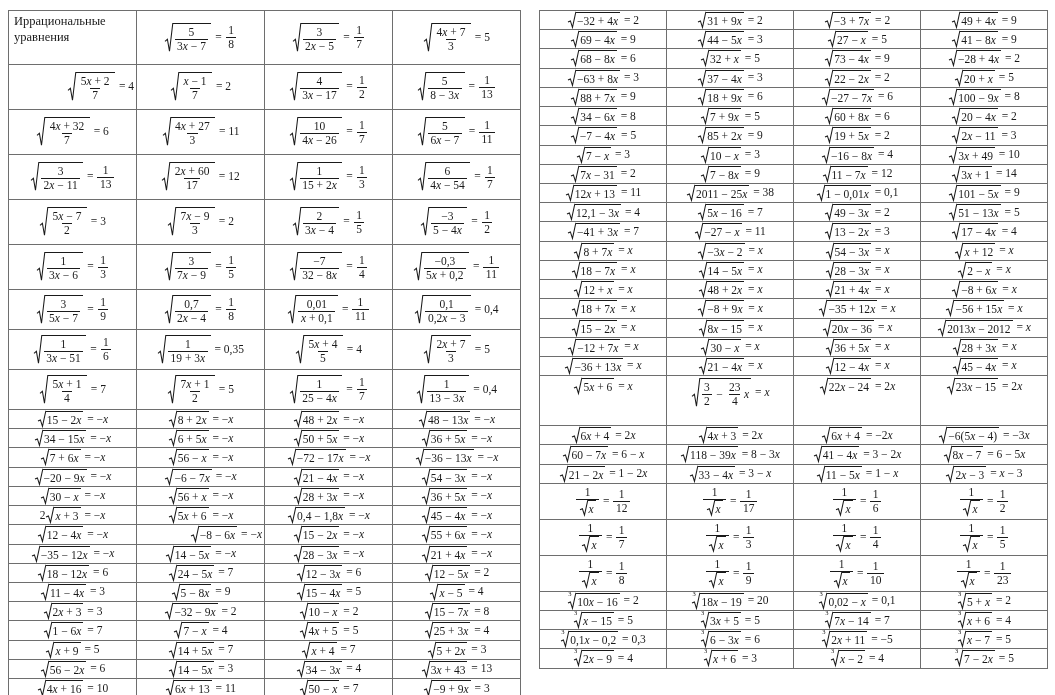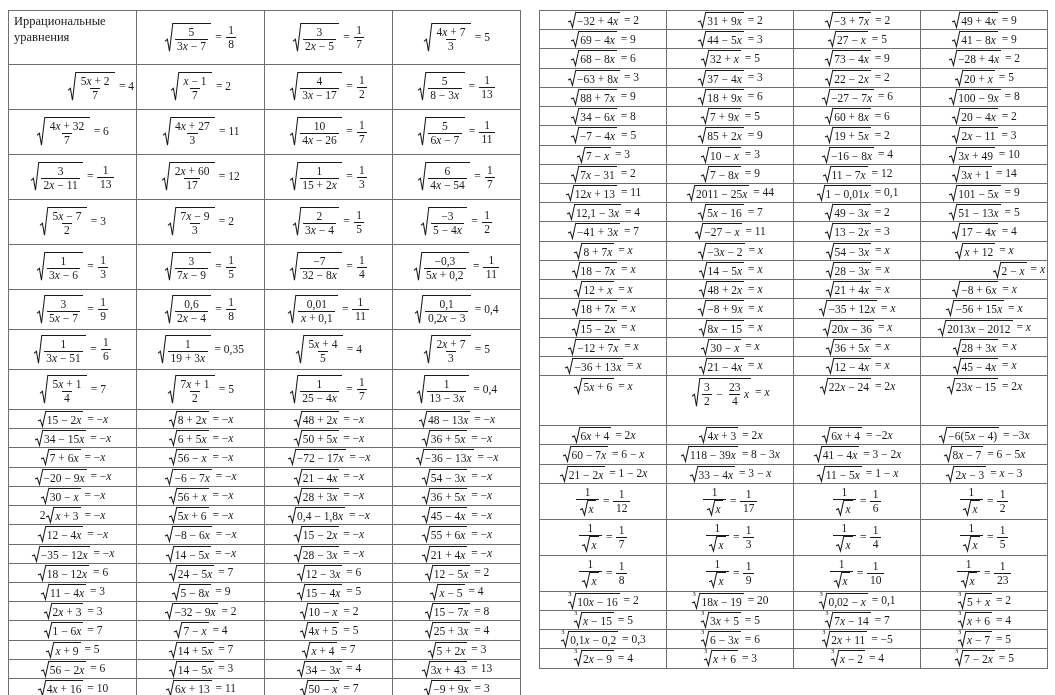--- a/index.html
+++ b/index.html
@@ -694,21 +694,21 @@
           <td style="height: 37px;"><div class="eq">
               <span class="sq">
                 <span class="sq-sign">
                   <svg viewBox="0 0 10 100" preserveAspectRatio="none">
                     <path d="M0 62 L3 55 L5.6 95 L9.7 1.5 L10 1.5" fill="none" stroke="currentColor" stroke-width="1.05" vector-effect="non-scaling-stroke"></path>
                   </svg>
                 </span>
                 <span class="sq-body">
                   <span class="fr">
                     <span class="fr-n">
-                      <span class="tx">0,6</span>
+                      <span class="tx">0,7</span>
                     </span>
                     <span class="fr-d">
                       <span class="tx">2<i>x</i> − 4</span>
                     </span>
                   </span>
                 </span>
               </span>
               <span class="tx"> = </span>
               <span class="fr">
                 <span class="fr-n">
@@ -1280,21 +1280,21 @@
                   <svg viewBox="0 0 10 100" preserveAspectRatio="none">
                     <path d="M0 62 L3 55 L5.6 95 L9.7 1.5 L10 1.5" fill="none" stroke="currentColor" stroke-width="1.05" vector-effect="non-scaling-stroke"></path>
                   </svg>
                 </span>
                 <span class="sq-body">
                   <span class="tx">12 − 4<i>x</i></span>
                 </span>
               </span>
               <span class="tx"> = −<i>x</i></span>
             </div></td>
-          <td style="height: 14px;"><div class="eq">
+          <td style="height: 14px; text-align: right;"><div class="eq">
               <span class="sq">
                 <span class="sq-sign">
                   <svg viewBox="0 0 10 100" preserveAspectRatio="none">
                     <path d="M0 62 L3 55 L5.6 95 L9.7 1.5 L10 1.5" fill="none" stroke="currentColor" stroke-width="1.05" vector-effect="non-scaling-stroke"></path>
                   </svg>
                 </span>
                 <span class="sq-body">
                   <span class="tx">−8 − 6<i>x</i></span>
                 </span>
               </span>
@@ -2267,21 +2267,21 @@
               <span class="sq">
                 <span class="sq-sign">
                   <svg viewBox="0 0 10 100" preserveAspectRatio="none">
                     <path d="M0 62 L3 55 L5.6 95 L9.7 1.5 L10 1.5" fill="none" stroke="currentColor" stroke-width="1.05" vector-effect="non-scaling-stroke"></path>
                   </svg>
                 </span>
                 <span class="sq-body">
                   <span class="tx">2011 − 25<i>x</i></span>
                 </span>
               </span>
-              <span class="tx"> = 44</span>
+              <span class="tx"> = 38</span>
             </div></td>
           <td style="height: 14px;"><div class="eq">
               <span class="sq">
                 <span class="sq-sign">
                   <svg viewBox="0 0 10 100" preserveAspectRatio="none">
                     <path d="M0 62 L3 55 L5.6 95 L9.7 1.5 L10 1.5" fill="none" stroke="currentColor" stroke-width="1.05" vector-effect="non-scaling-stroke"></path>
                   </svg>
                 </span>
                 <span class="sq-body">
                   <span class="tx">1 − 0,01<i>x</i></span>
@@ -2498,21 +2498,21 @@
                   <svg viewBox="0 0 10 100" preserveAspectRatio="none">
                     <path d="M0 62 L3 55 L5.6 95 L9.7 1.5 L10 1.5" fill="none" stroke="currentColor" stroke-width="1.05" vector-effect="non-scaling-stroke"></path>
                   </svg>
                 </span>
                 <span class="sq-body">
                   <span class="tx">28 − 3<i>x</i></span>
                 </span>
               </span>
               <span class="tx"> = <i>x</i></span>
             </div></td>
-          <td style="height: 14px; text-align: right;"><div class="eq">
+          <td style="height: 14px;"><div class="eq">
               <span class="sq">
                 <span class="sq-sign">
                   <svg viewBox="0 0 10 100" preserveAspectRatio="none">
                     <path d="M0 62 L3 55 L5.6 95 L9.7 1.5 L10 1.5" fill="none" stroke="currentColor" stroke-width="1.05" vector-effect="non-scaling-stroke"></path>
                   </svg>
                 </span>
                 <span class="sq-body">
                   <span class="tx">2 − <i>x</i></span>
                 </span>
               </span>

